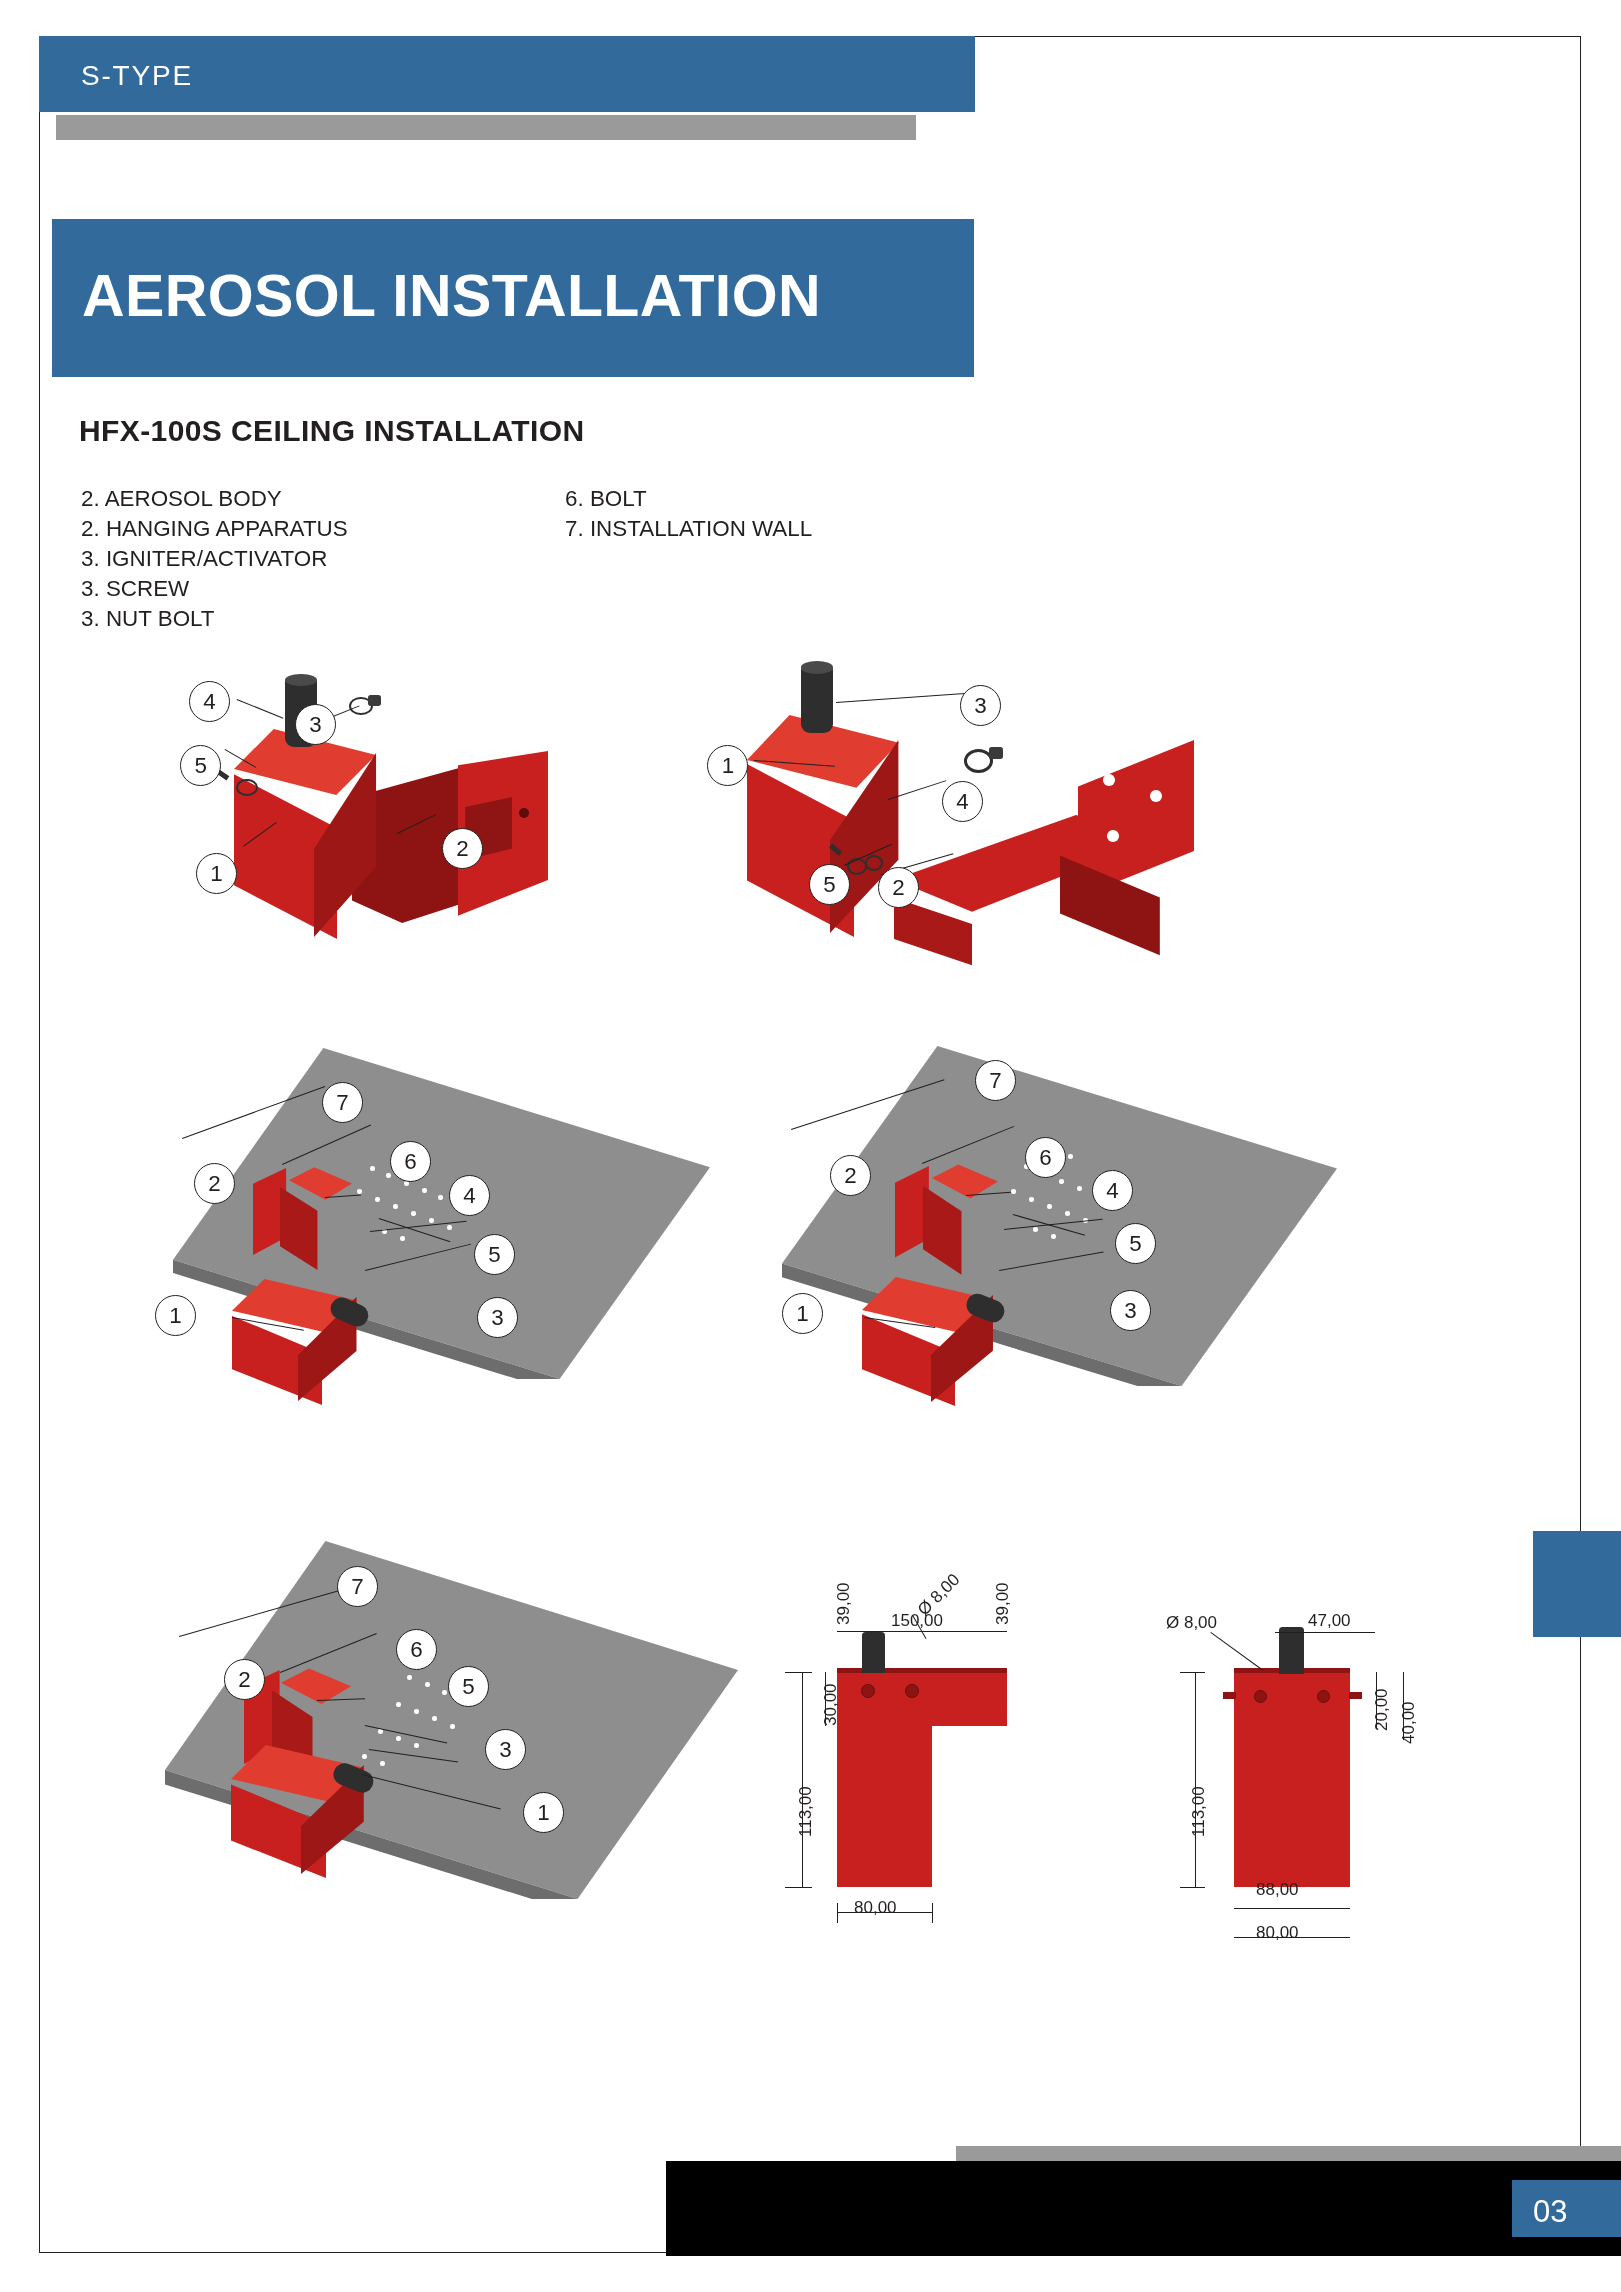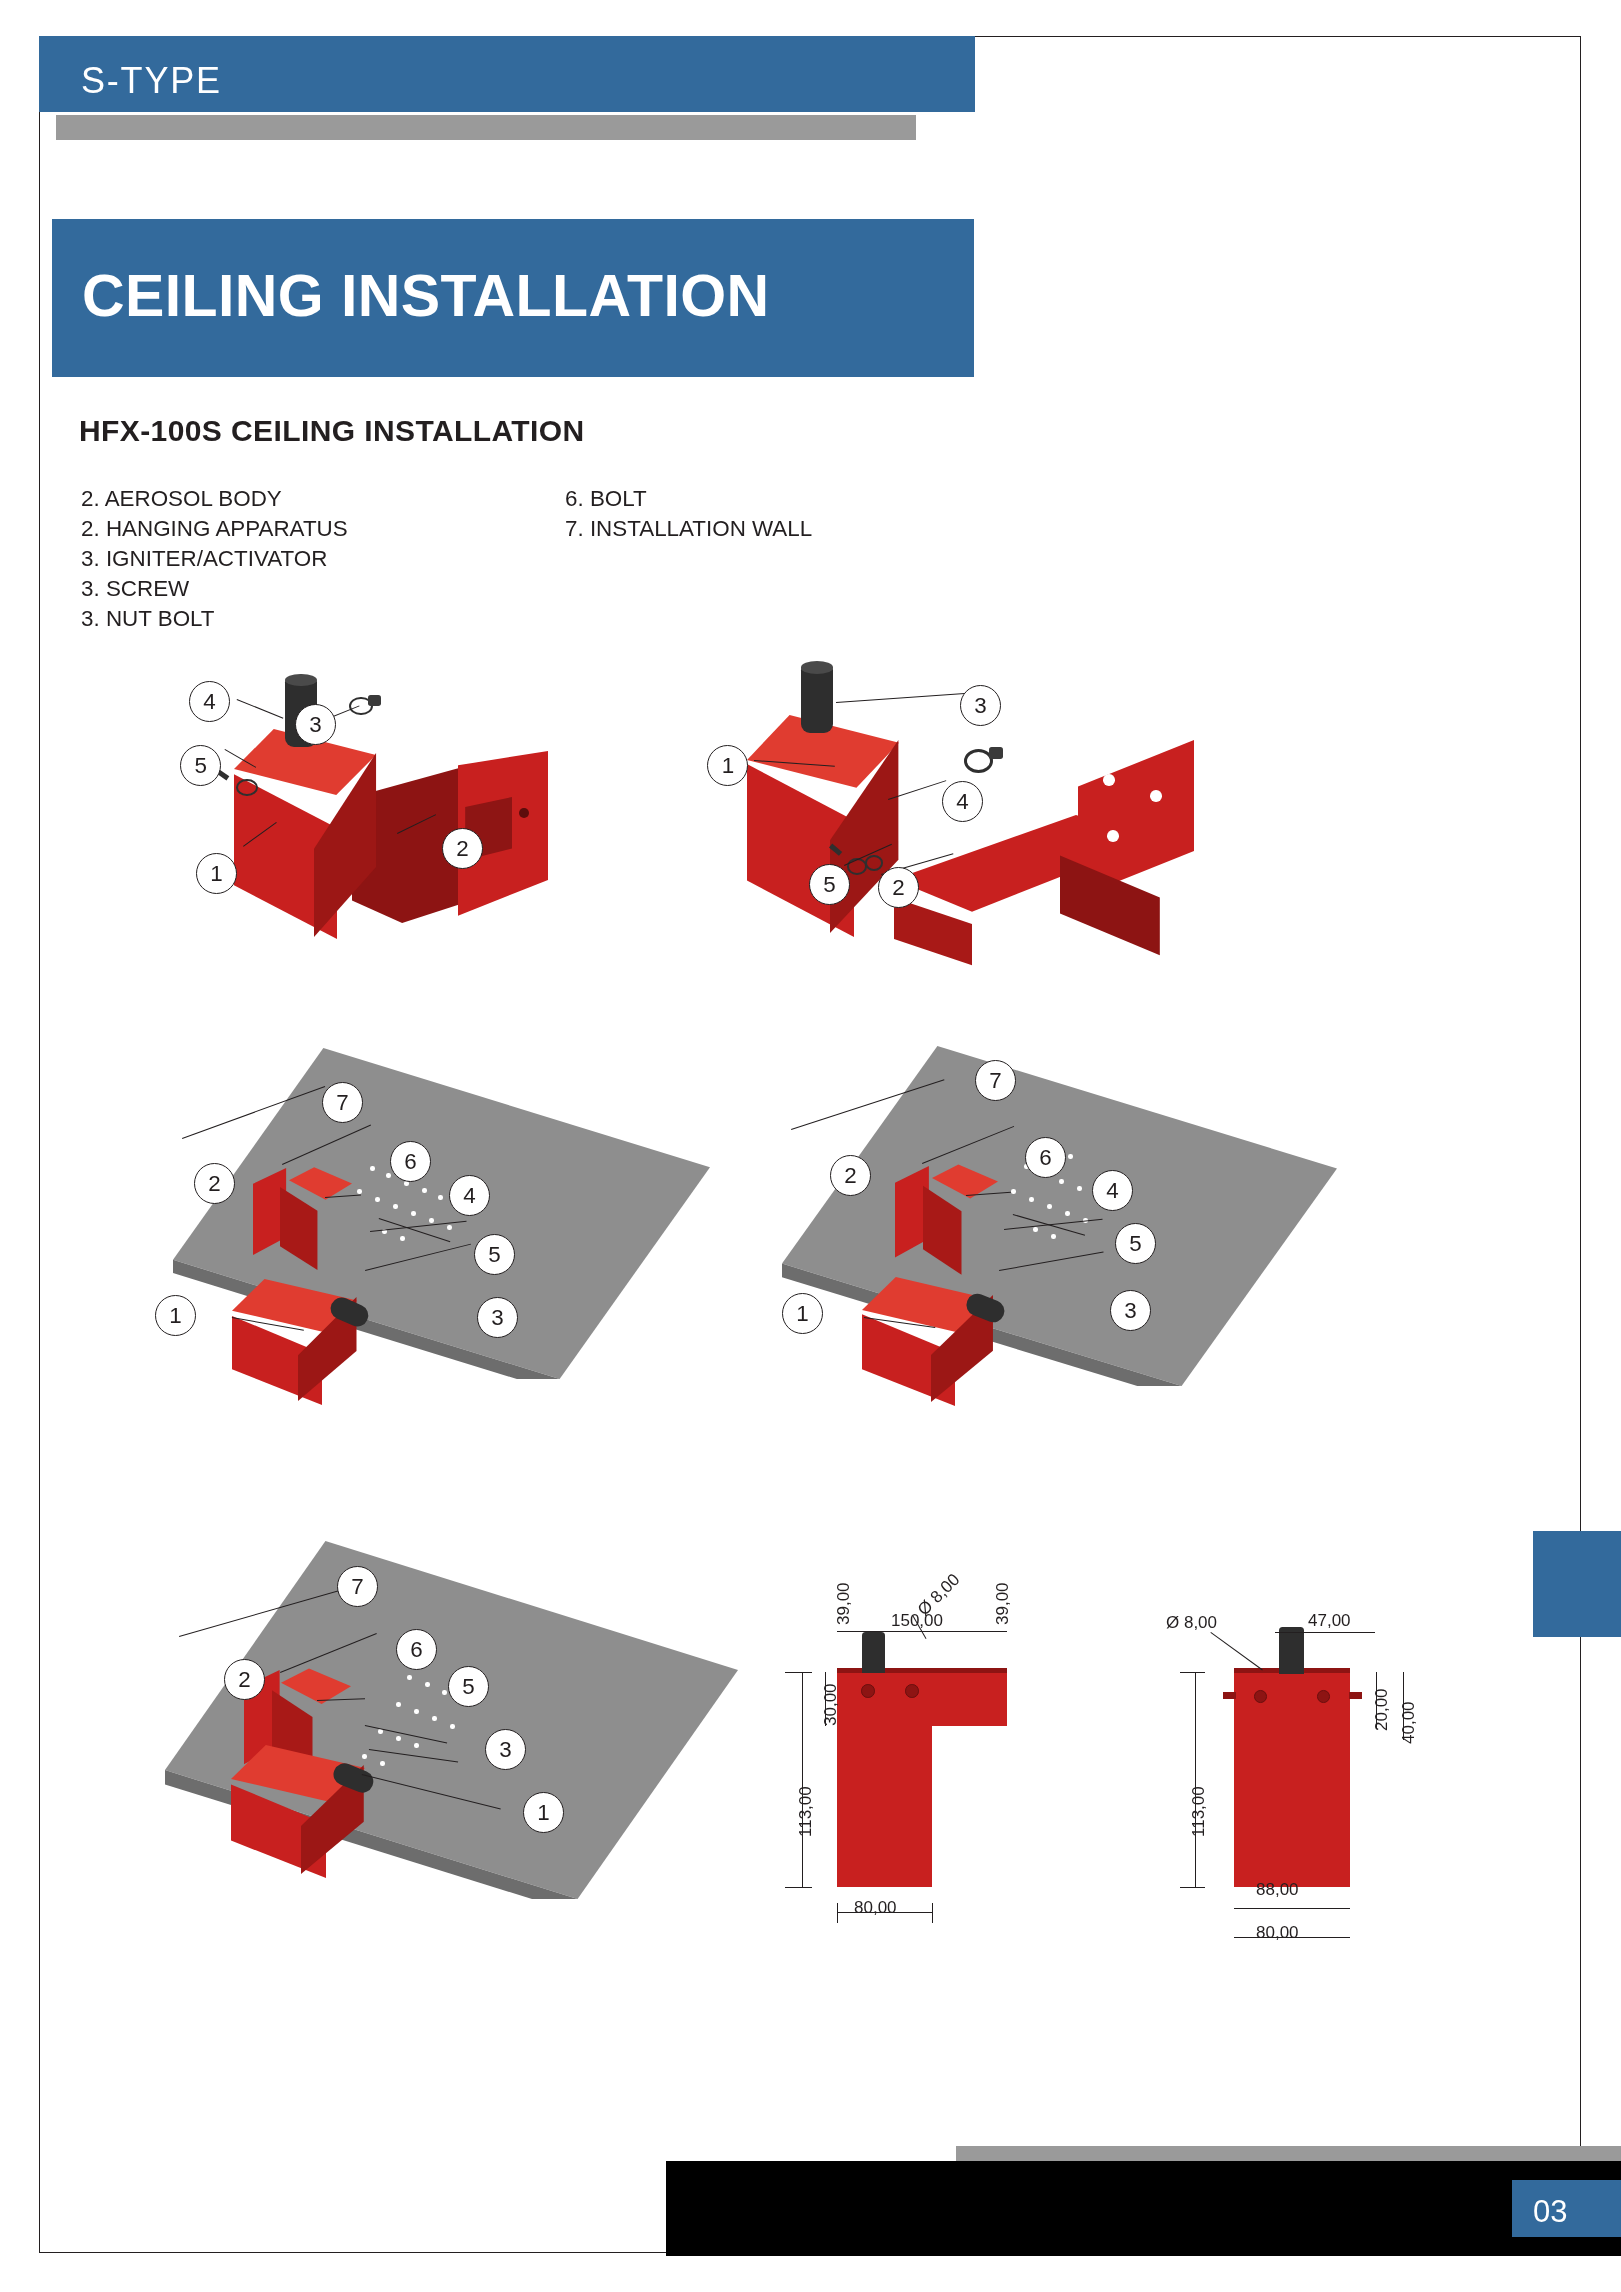--- a/index.html
+++ b/index.html
@@ -35,21 +35,21 @@
   .top-tag {
     position: absolute;
     left: 39px; top: 36px;
     width: 936px;
     height: 76px;
     background: #336a9c;
   }
   .top-tag-label {
     position: absolute;
     left: 81px; top: 60px;
-    font-size: 36px;
+    font-size: 28px;
     letter-spacing: 1.8px;
     color: #ffffff;
     font-weight: 400;
   }
   .top-gray-bar {
     position: absolute;
     left: 56px; top: 115px;
     width: 860px;
     height: 25px;
     background: #9a9a9a;
@@ -213,21 +213,21 @@
 
 <div class="page">
 
   <div class="page-frame"></div>
 
   <div class="top-tag"></div>
   <div class="top-tag-label">S-TYPE</div>
   <div class="top-gray-bar"></div>
 
   <div class="title-band"></div>
-  <div class="title-text">CEILING INSTALLATION</div>
+  <div class="title-text">AEROSOL INSTALLATION</div>
 
   <div class="subtitle">HFX-100S CEILING INSTALLATION</div>
 
   <div class="legend">
     <div class="legend-col left">
       <div class="legend-item">2. AEROSOL BODY</div>
       <div class="legend-item">2. HANGING APPARATUS</div>
       <div class="legend-item">3. IGNITER/ACTIVATOR</div>
       <div class="legend-item">3. SCREW</div>
       <div class="legend-item">3. NUT BOLT</div>

